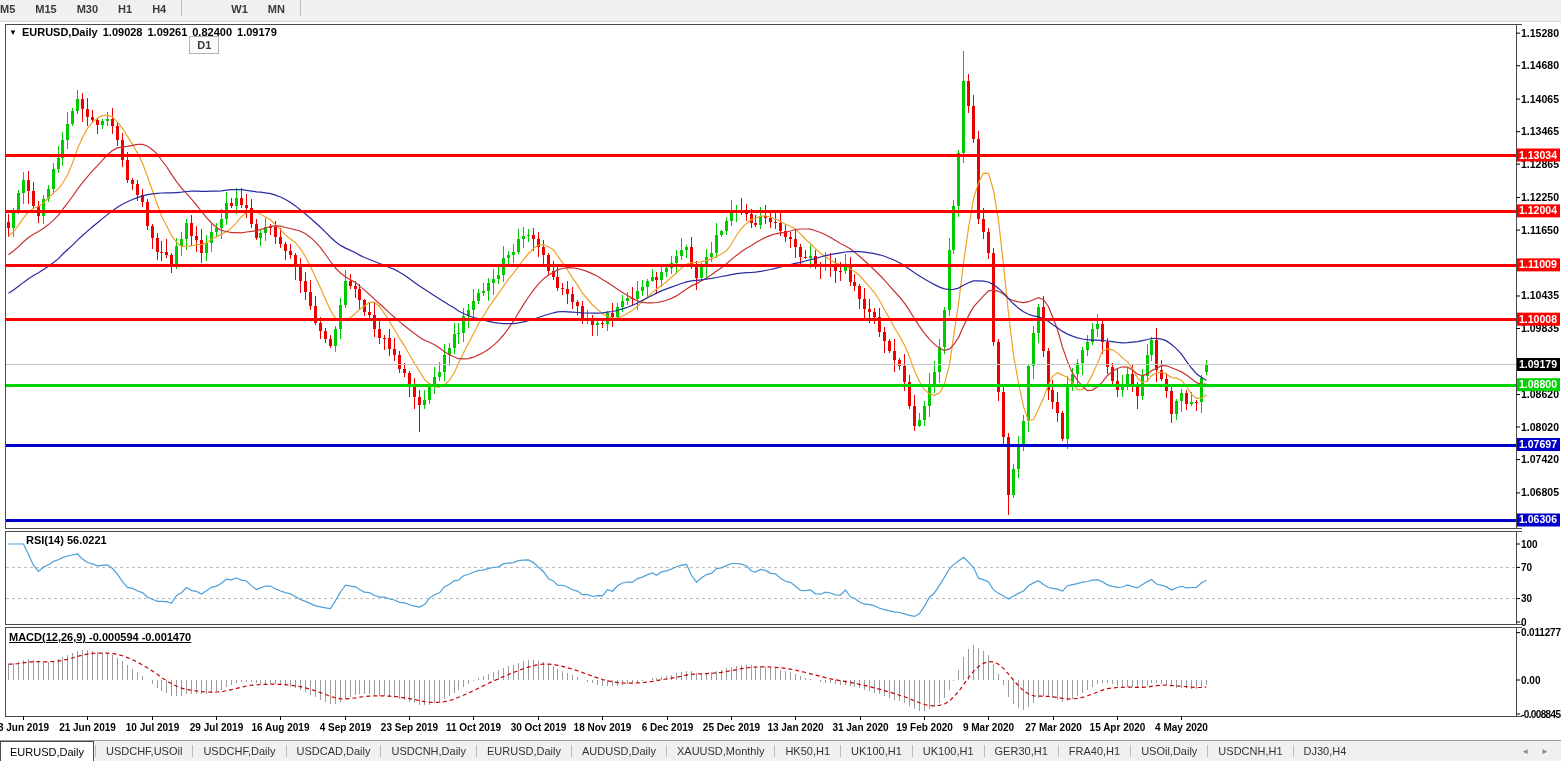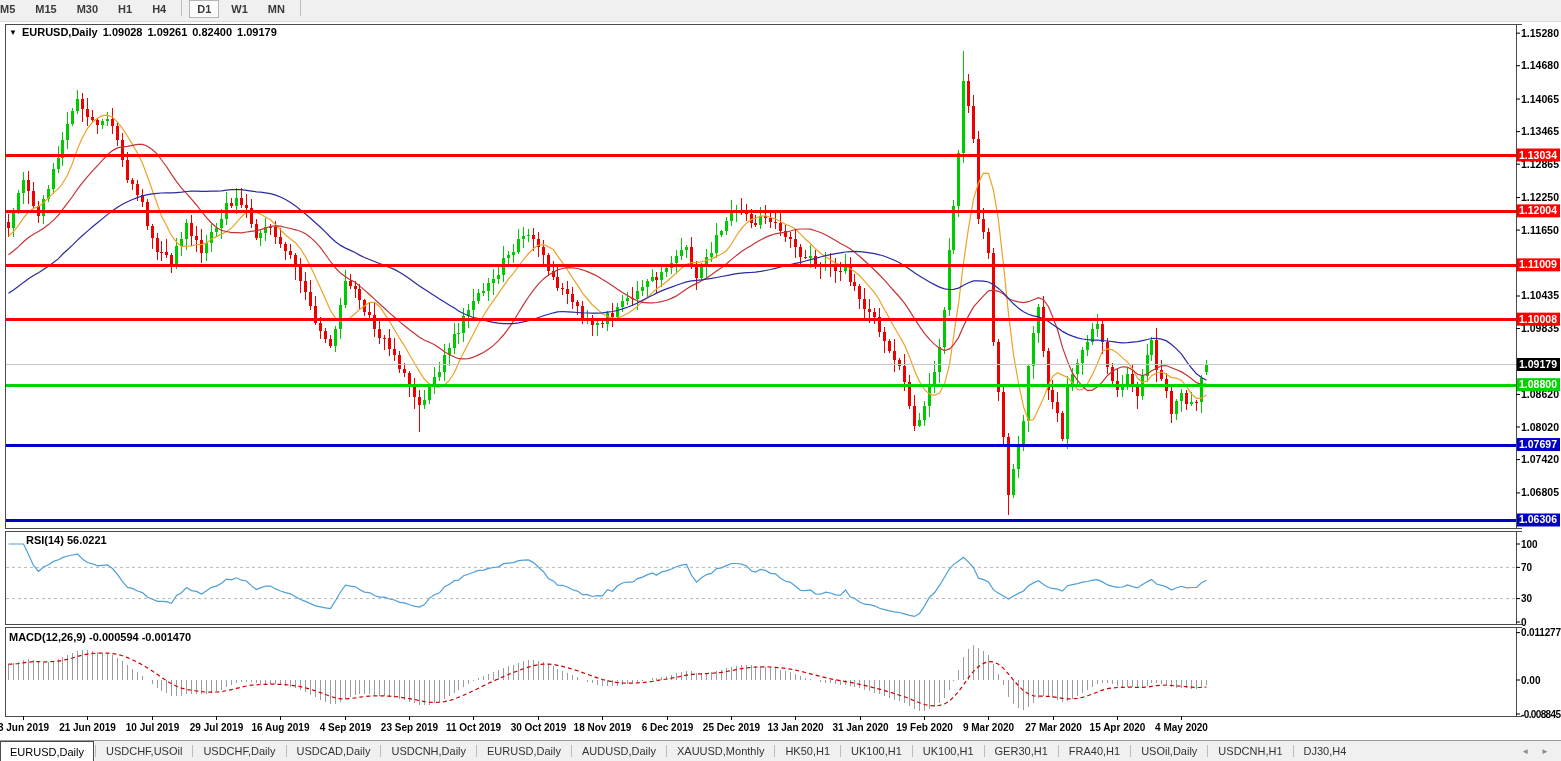--- a/index.html
+++ b/index.html
@@ -4,30 +4,30 @@
 <style>
   html,body{margin:0;padding:0;}
   body{width:1561px;height:761px;position:relative;overflow:hidden;background:#fff;
        font-family:"Liberation Sans",sans-serif;-webkit-font-smoothing:antialiased;}
   
   .toolbar{position:absolute;top:0;left:0;width:100%;height:22px;background:#f0f0f0;
            border-bottom:1px solid #d9d9d9;display:flex;align-items:flex-start;box-sizing:border-box;}
   .tf-btn{font-size:11px;font-weight:700;color:#3a3a3a;padding:2px 7px;margin:0 2px;border:1px solid transparent;
           white-space:nowrap;cursor:default;}
   .tf-btn.clip{margin-left:-8px;}
-  .tf-btn.active{background:#fbfbfb;border:1px solid #b5b5b5;}
+  .tf-btn.active{background:#fbfbfb;border:1px solid #b5b5b5;margin-top:36px;}
   .tf-sep{width:1px;height:16px;background:#bdbdbd;margin:0 5px;}
   
   #chart-svg{position:absolute;top:22px;left:0;}
   
   .ovl{position:absolute;font-size:11px;font-weight:700;color:#000;pointer-events:none;white-space:nowrap;z-index:5;}
   #title-bar{top:26px;left:9px;display:flex;gap:5px;align-items:center;}
   #title-bar .tri{font-size:8px;position:relative;top:0px;}
   #rsi-label{top:534px;left:26px;}
-  #macd-label{top:631px;left:9px;}
+  #macd-label{top:631px;left:9px;text-decoration:underline;}
   
   .tabbar{position:absolute;bottom:0;left:0;width:100%;height:21px;background:#f0f0f0;border-top:1px solid #9a9a9a;
           display:flex;align-items:stretch;box-sizing:border-box;overflow:hidden;}
   .tab{font-size:11px;color:#333;padding:0 9px;display:flex;align-items:center;white-space:nowrap;cursor:default;}
   .tab.active{background:#fff;border:1px solid #4a4a4a;border-bottom:none;color:#000;z-index:2;}
   .tab-sep{width:1px;background:#bcbcbc;margin:4px 1px;}
   .tab-arrows{margin-left:auto;display:flex;gap:12px;align-items:center;padding-right:12px;color:#8a8a8a;font-size:8px;}
   .tab-arrows span{cursor:default;}
 </style>
 </head>

